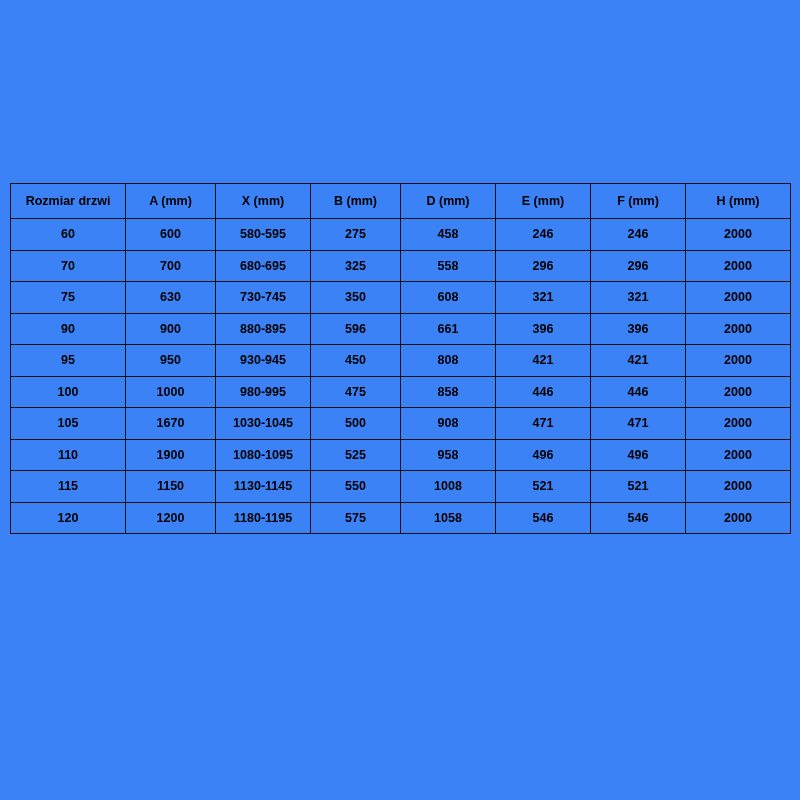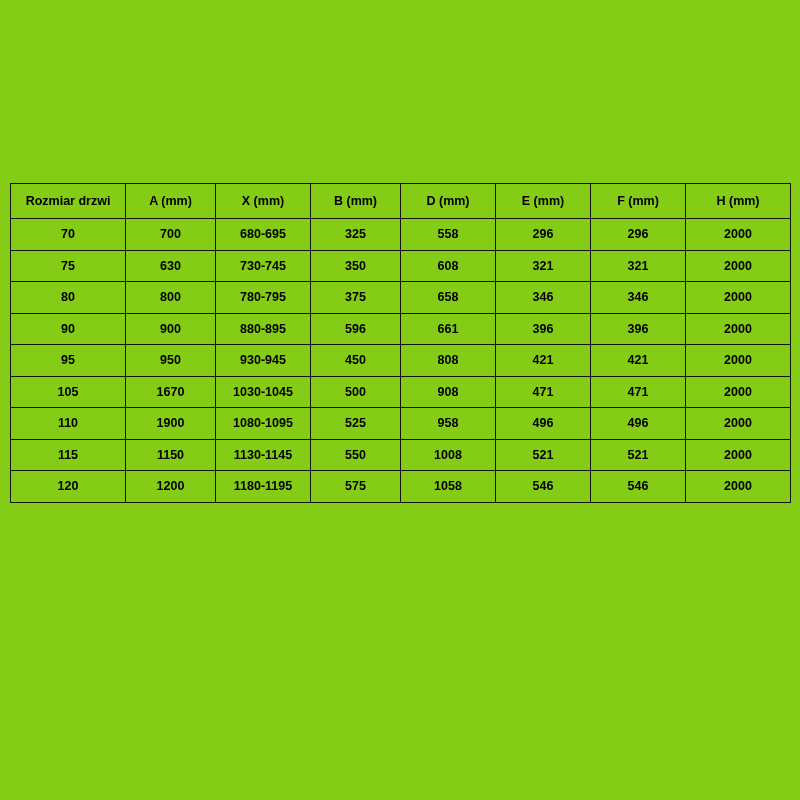--- a/index.html
+++ b/index.html
@@ -13,21 +13,21 @@
     font-family: "Liberation Sans", sans-serif;
     color: #000000;
     position: relative;
   }
   .sheet {
     position: absolute;
     left: 0;
     top: 0;
     width: 800px;
     height: 800px;
-    background: #84cc16;
+    background: #3b82f6;
   }
   .table-wrap {
     position: absolute;
     left: 10px;
     top: 183px;
     width: 780px;
   }
   table.size-table {
     border-collapse: collapse;
     width: 780px;
@@ -84,67 +84,77 @@
           <th>X (mm)</th>
           <th>B (mm)</th>
           <th>D (mm)</th>
           <th>E (mm)</th>
           <th>F (mm)</th>
           <th>H (mm)</th>
         </tr>
       </thead>
       <tbody>
         <tr>
+          <td>60</td>
+          <td>600</td>
+          <td>580-595</td>
+          <td>275</td>
+          <td>458</td>
+          <td>246</td>
+          <td>246</td>
+          <td>2000</td>
+        </tr>
+        <tr>
           <td>70</td>
           <td>700</td>
           <td>680-695</td>
           <td>325</td>
           <td>558</td>
           <td>296</td>
           <td>296</td>
           <td>2000</td>
         </tr>
         <tr>
           <td>75</td>
           <td>630</td>
           <td>730-745</td>
           <td>350</td>
           <td>608</td>
           <td>321</td>
           <td>321</td>
           <td>2000</td>
         </tr>
         <tr>
-          <td>80</td>
-          <td>800</td>
-          <td>780-795</td>
-          <td>375</td>
-          <td>658</td>
-          <td>346</td>
-          <td>346</td>
-          <td>2000</td>
-        </tr>
-        <tr>
           <td>90</td>
           <td>900</td>
           <td>880-895</td>
           <td>596</td>
           <td>661</td>
           <td>396</td>
           <td>396</td>
           <td>2000</td>
         </tr>
         <tr>
           <td>95</td>
           <td>950</td>
           <td>930-945</td>
           <td>450</td>
           <td>808</td>
           <td>421</td>
           <td>421</td>
+          <td>2000</td>
+        </tr>
+        <tr>
+          <td>100</td>
+          <td>1000</td>
+          <td>980-995</td>
+          <td>475</td>
+          <td>858</td>
+          <td>446</td>
+          <td>446</td>
           <td>2000</td>
         </tr>
         <tr>
           <td>105</td>
           <td>1670</td>
           <td>1030-1045</td>
           <td>500</td>
           <td>908</td>
           <td>471</td>
           <td>471</td>

